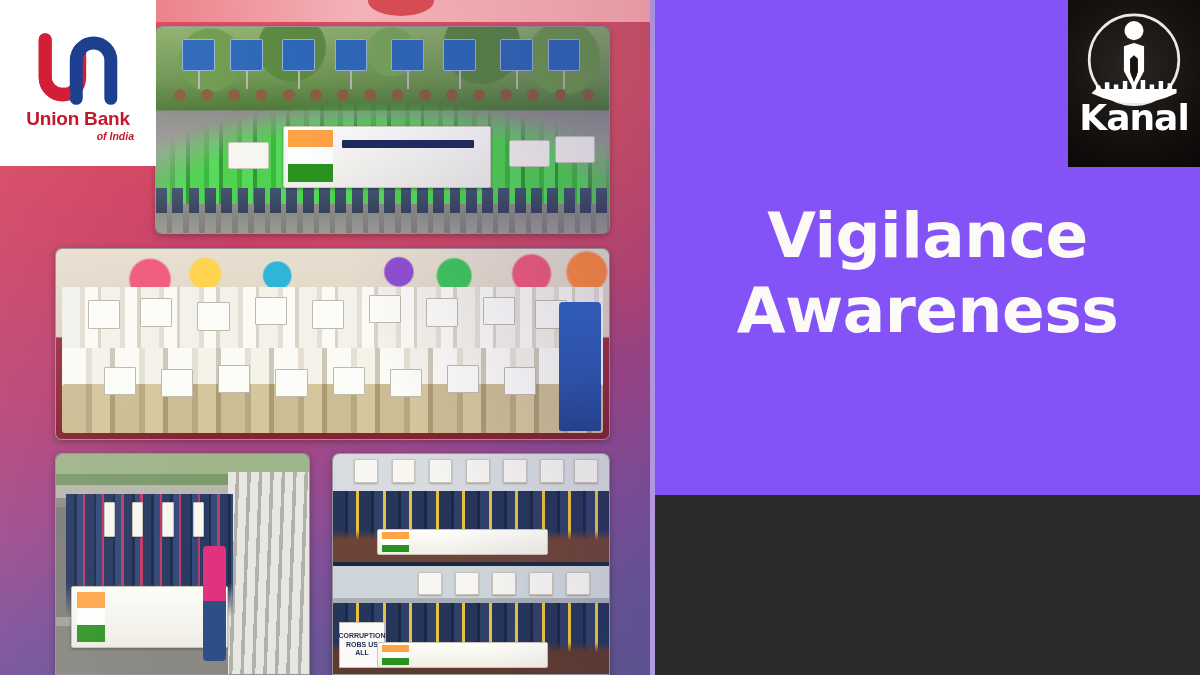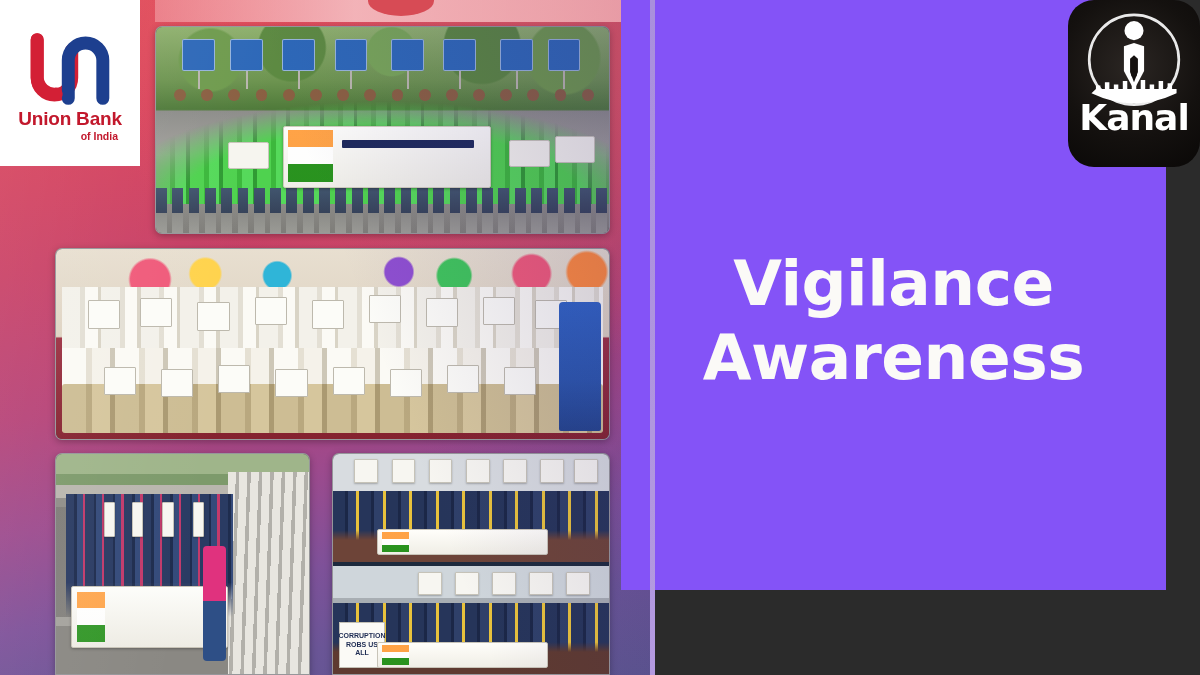--- a/index.html
+++ b/index.html
@@ -70,36 +70,36 @@
     left: 155px; top: 0;
     width: 500px; height: 22px;
     background: linear-gradient(90deg, rgba(244,170,175,.55) 0%, rgba(247,196,199,.85) 40%, rgba(243,178,183,.75) 100%);
     z-index: 4;
   }
 
   
   .ub-logo {
     position: absolute;
     left: 0; top: 0;
-    width: 140px; height: 166px;
+    width: 156px; height: 166px;
     background: #ffffff;
     z-index: 10;
     display: flex;
     flex-direction: column;
     align-items: center;
     justify-content: center;
     padding-top: 6px;
   }
   .ub-mark { width: 104px; height: 76px; }
   .ub-name {
     font-size: 19px; font-weight: 700; color: #c2182c;
     letter-spacing: -.2px; margin-top: 2px; line-height: 1;
   }
   .ub-sub {
-    font-size: 10.5px; font-weight: 600;
+    font-size: 10.5px; font-style: italic; font-weight: 600;
     color: #c2182c; align-self: flex-end; margin-right: 22px; margin-top: 2px;
   }
 
   
   .photo {
     position: absolute;
     border-radius: 7px;
     overflow: hidden;
     box-shadow: 0 2px 7px rgba(0,0,0,.30);
     border: 1px solid rgba(255,255,255,.42);
@@ -297,22 +297,22 @@
   .corruption-sign{
     position:absolute; left:2%; bottom:6%; width:17%; height:42%;
     background:#fbfaf6; border:1px solid #c3c0b5;
     display:flex; flex-direction:column; align-items:center; justify-content:center;
     font-size:7px; font-weight:700; color:#1d2b52; line-height:1.25; text-align:center;
   }
 
   
   .title-panel {
     position: absolute;
-    left: 621px; top: 0;
-    width: 545px; height: 590px;
+    left: 655px; top: 0;
+    width: 545px; height: 495px;
     background: #8453f7;
     display: flex;
     flex-direction: column;
     align-items: center;
     justify-content: center;
     z-index: 8;
   }
   .panel-edge {
     position: absolute;
     left: 650px; top: 0; width: 5px; height: 675px;
@@ -339,21 +339,20 @@
     right: 0; top: 0;
     width: 132px; height: 167px;
     background: radial-gradient(circle at 48% 40%, #2b2623 0%, #14110f 58%, #0a0807 100%);
     z-index: 12;
     display: flex;
     flex-direction: column;
     align-items: center;
     justify-content: flex-start;
     padding-top: 6px;
     overflow: hidden;
-    border-radius: 26px;
   }
   .kanal-mark { width: 112px; height: 112px; display:block; }
   .kanal-word {
     font-family: "DejaVu Sans", "Liberation Sans", sans-serif;
     font-weight: 700;
     font-size: 36px;
     color: #ffffff;
     line-height: .9;
     letter-spacing: -1px;
     margin-top: -16px;

